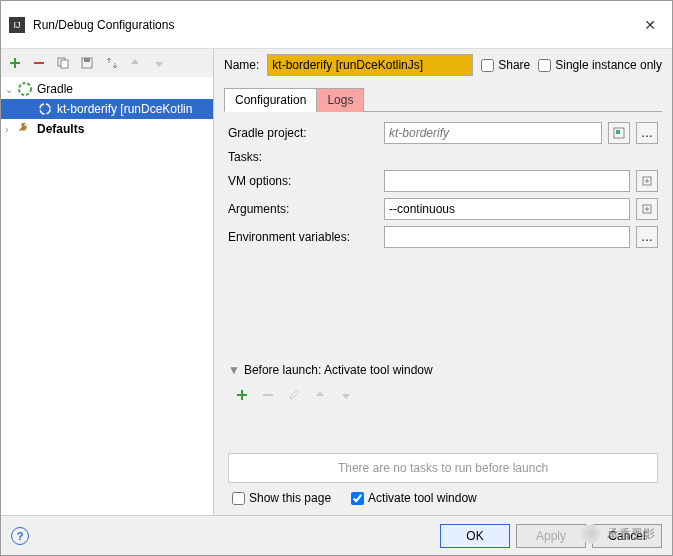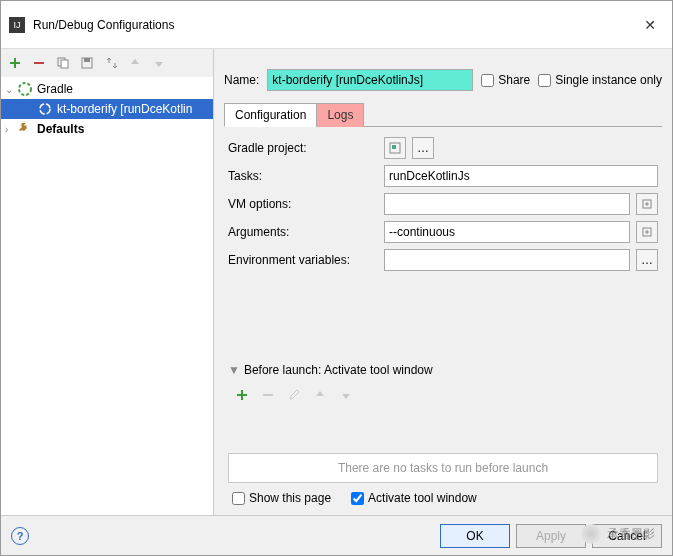--- a/index.html
+++ b/index.html
@@ -27,24 +27,24 @@
   height: 28px; display: flex; align-items: center; gap: 4px; padding: 0 4px;
   background: #f0f0f0;
 }
 .tb-btn { width: 20px; height: 20px; display: flex; align-items: center; justify-content: center; cursor: pointer; }
 .tree { flex: 1; overflow: auto; padding-top: 2px; }
 .tree-row { display: flex; align-items: center; height: 20px; padding-left: 4px; }
 .tree-row.selected { background: #2f6bcc; color: #fff; }
 .tree-arrow { width: 12px; font-size: 10px; color: #888; }
 .tree-icon { width: 16px; height: 16px; margin-right: 4px; display: flex; align-items: center; justify-content: center; }
 .tree-label { white-space: nowrap; overflow: hidden; }
-.right-pane { flex: 1; display: flex; flex-direction: column; padding: 17px 10px 6px 10px; }
+.right-pane { flex: 1; display: flex; flex-direction: column; padding: 2px 10px 6px 10px; }
 .top-row { display: flex; align-items: center; gap: 8px; height: 28px; margin-bottom: 4px; }
 .top-row input[type=text] {
-  flex: 1; height: 22px; border: 1px solid #aaa; background: #5eead4; padding: 0 4px; font-size: 12px;
+  flex: 1; height: 22px; border: 1px solid #aaa; background: #eab308; padding: 0 4px; font-size: 12px;
 }
 .chk { display: flex; align-items: center; gap: 4px; font-size: 12px; }
 .chk input { margin: 0; }
 .tabs { display: flex; border-bottom: 1px solid #aaa; margin-top: 4px; }
 .tab {
   padding: 4px 10px; border: 1px solid #aaa; border-bottom: none;
   background: #fca5a5; margin-right: -1px; cursor: pointer; position: relative; top: 1px;
   color: #333;
 }
 .tab.active { background: #fff; border-bottom: 1px solid #fff; color: #000; }
@@ -187,31 +187,31 @@
       </div>
 
       <div class="tabs">
         <div class="tab active">Configuration</div>
         <div class="tab">Logs</div>
       </div>
 
       <div class="tab-content">
         <div class="form-row">
           <span class="form-label">Gradle project:</span>
+          <input class="form-input em" value="kt-borderify" style="">
           <div class="icon-btn">
             <svg width="12" height="12">
                 <rect x="1" y="1" width="10" height="10" fill="none" stroke="#888"></rect>
                 <rect x="3" y="3" width="4" height="4" fill="#4a8"></rect>
               </svg>
           </div>
           <div class="icon-btn">…</div>
         </div>
         <div class="form-row">
           <span class="form-label">Tasks:</span>
-          <input class="form-input" value="runDceKotlinJs" style="">
         </div>
         <div class="form-row">
           <span class="form-label">VM options:</span>
           <input class="form-input" value="" style="">
           <div class="icon-btn">
             <svg width="10" height="10">
                 <rect x="1" y="1" width="8" height="8" fill="none" stroke="#888"></rect>
                 <path d="M3 5h4M5 3v4" stroke="#888"></path>
               </svg>
           </div>

